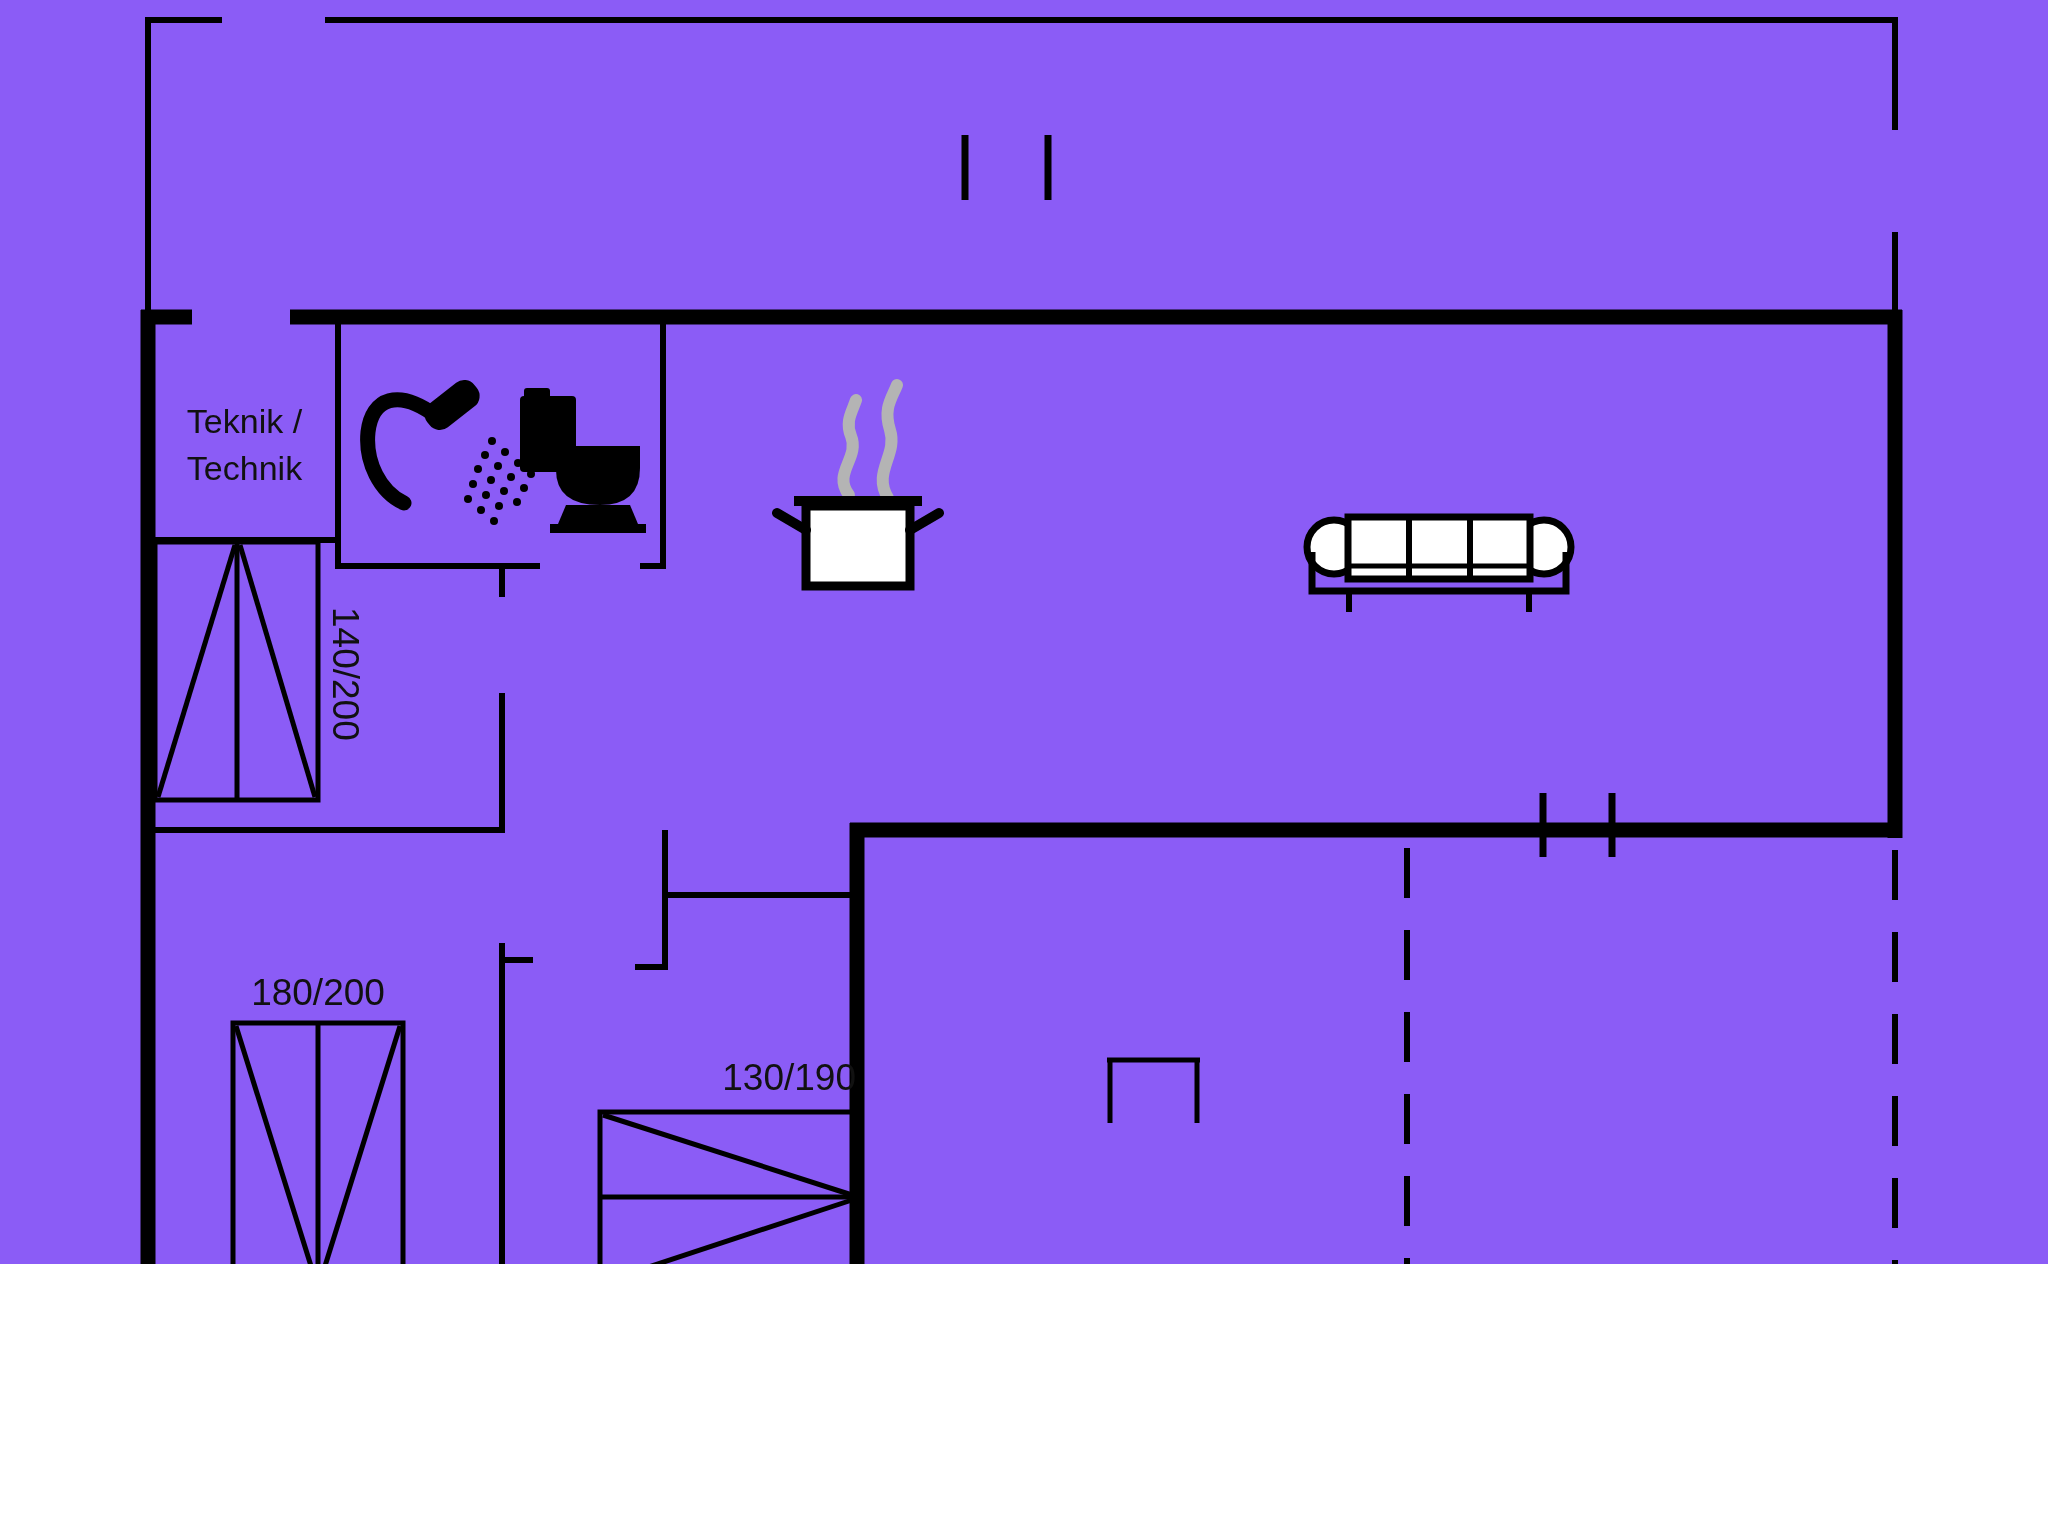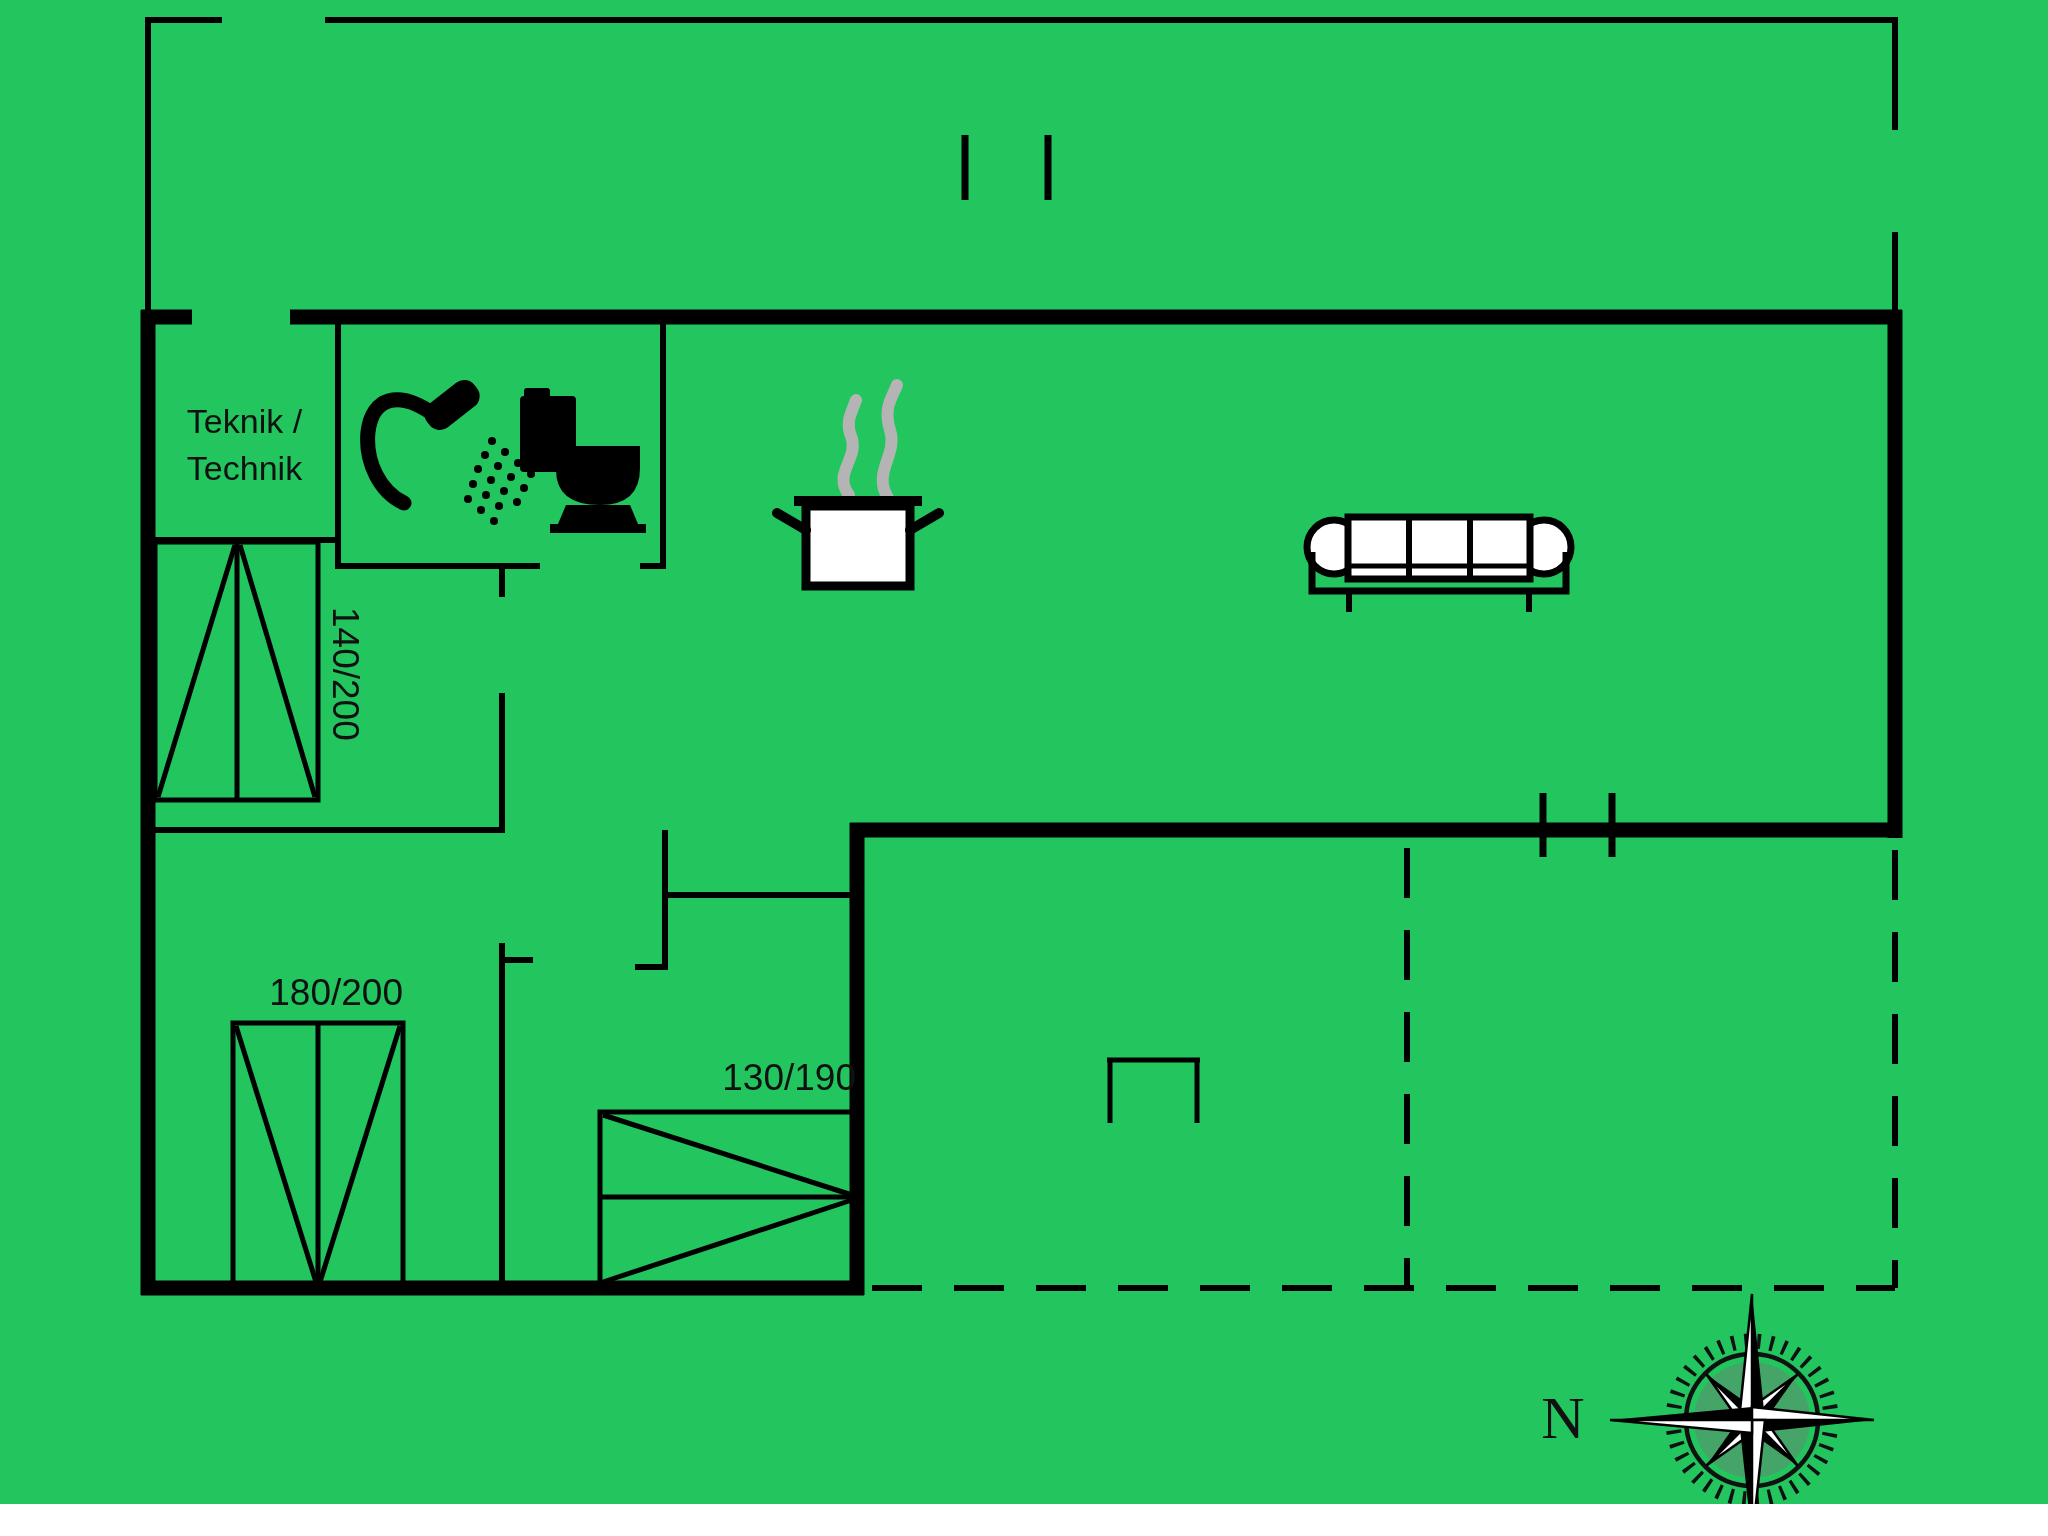--- a/index.html
+++ b/index.html
@@ -1,19 +1,19 @@
 <!DOCTYPE html>
 <html><head>
 <meta charset="utf-8">
 <style>
   html,body{margin:0;padding:0;background:#ffffff;}
   .plan{
     position:relative;
-    width:2048px;height:1504px;
-    background:#22c55e;
+    width:2048px;height:1264px;
+    background:#8b5cf6;
     overflow:hidden;
     font-family:"Liberation Sans", sans-serif;
   }
   .plan svg{position:absolute;left:0;top:0;}
   .lbl{
     position:absolute;
     color:#111;
     font-family:"Liberation Sans", sans-serif;
     white-space:nowrap;
   }
@@ -21,21 +21,21 @@
     left:151px;top:398px;width:187px;
     font-size:34px;line-height:47px;
     text-align:center;white-space:normal;
   }
   .lbl-140{
     left:366px;top:607px;
     font-size:37px;
     transform:rotate(90deg);
     transform-origin:0 0;
   }
-  .lbl-180{left:233px;top:972px;width:170px;text-align:right;font-size:37px;}
+  .lbl-180{left:233px;top:972px;width:170px;text-align:center;font-size:37px;}
   .lbl-130{left:598px;top:1057px;width:258px;text-align:right;font-size:37px;}
   .lbl-north{
     left:1528px;top:1384px;width:70px;text-align:center;
     font-family:"Liberation Serif", serif;
     font-size:60px;color:#111;
   }
   
   .thin  {stroke:#000;stroke-width:6;}
   .thick {stroke:#000;stroke-width:15;}
   .tick  {stroke:#000;stroke-width:7;}

